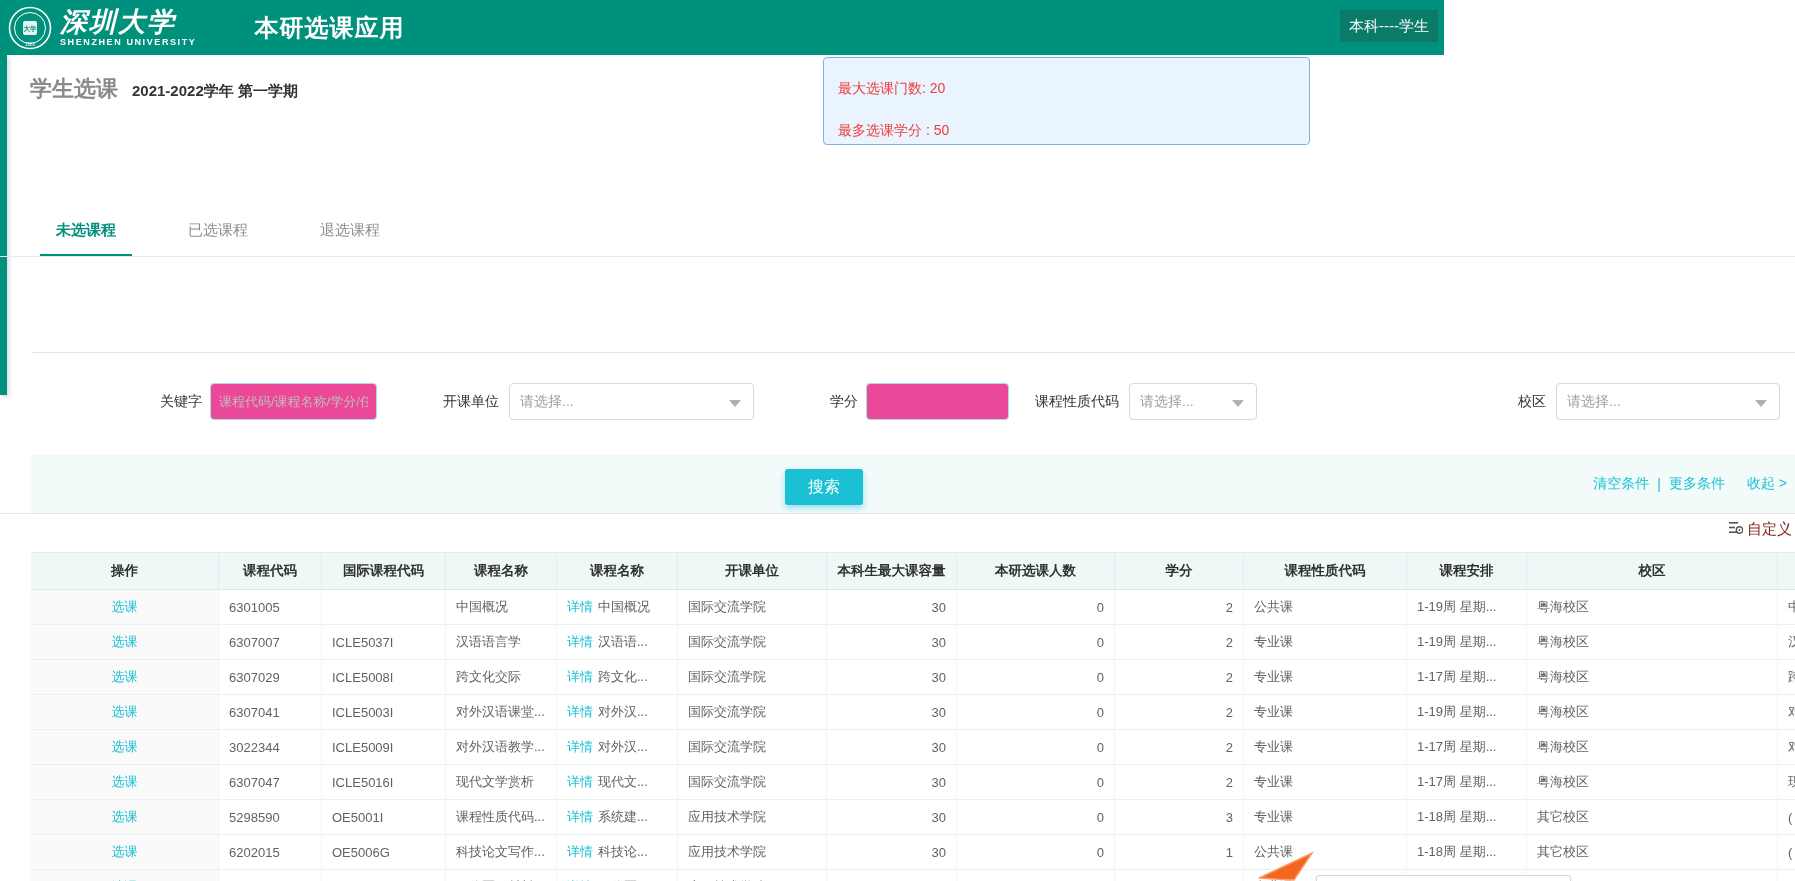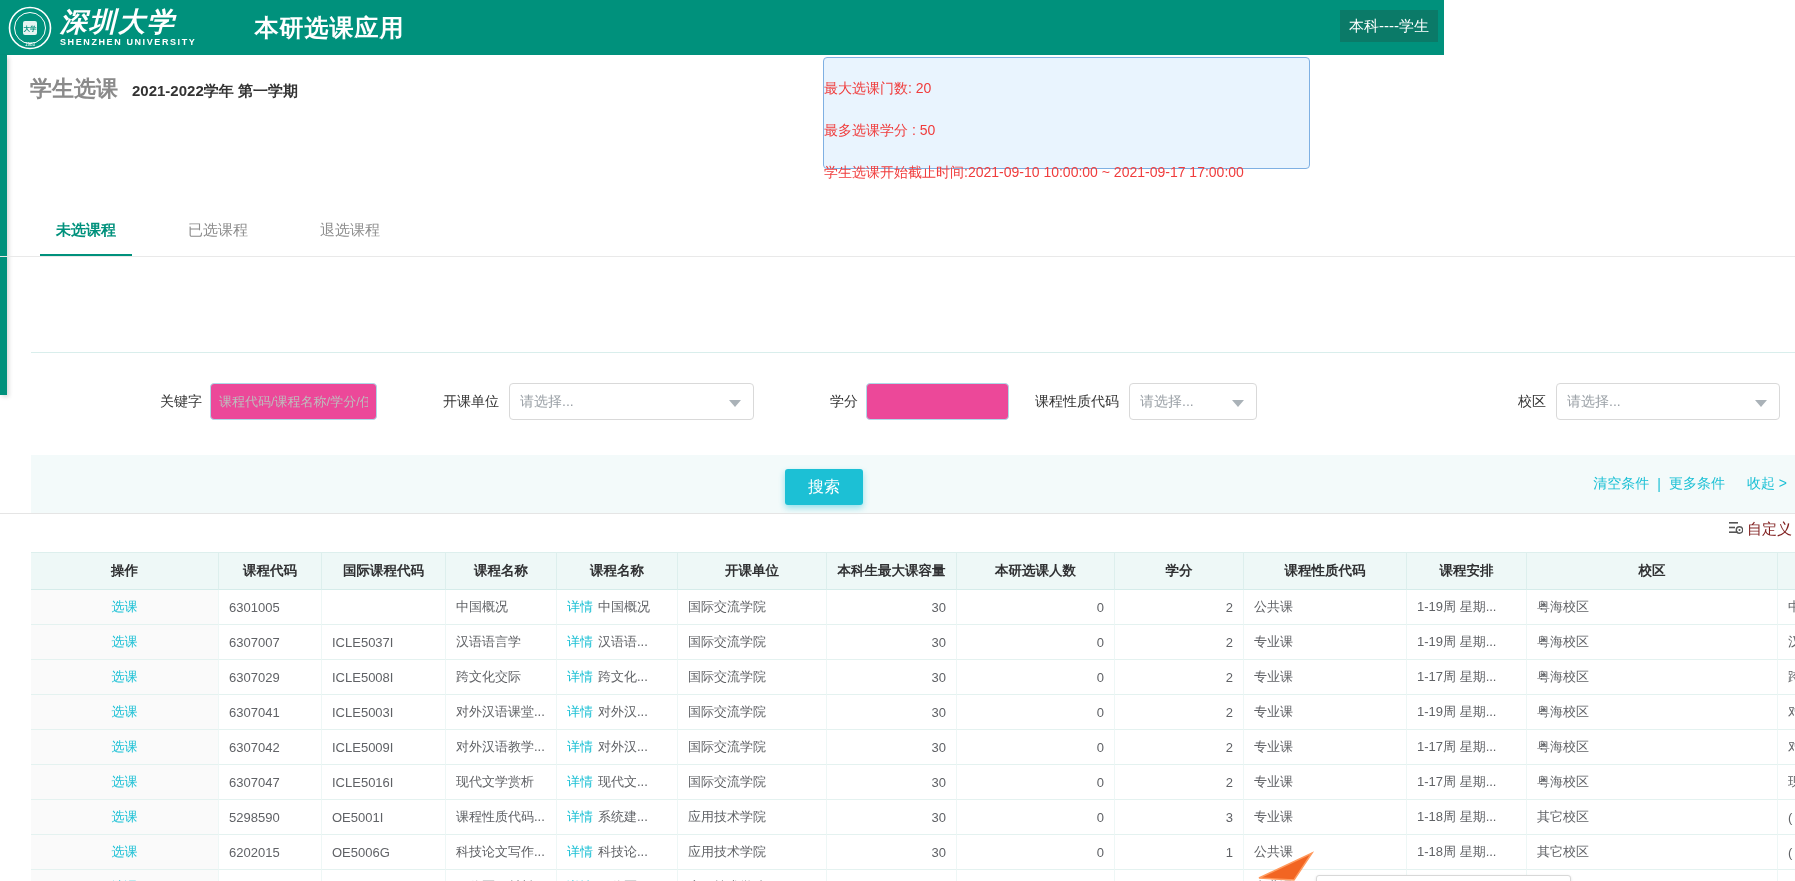--- a/index.html
+++ b/index.html
@@ -23,23 +23,23 @@
 
   .left-strip { position:absolute; left:0; top:55px; width:7px; height:340px;
     background:var(--brand-teal); box-shadow:2px 2px 4px rgba(0,0,0,.15); }
 
   
   .page-head { position:absolute; left:30px; top:74px; display:flex; align-items:baseline; }
   .page-title { font-size:22px; font-weight:bold; color:#8a8a8a; }
   .semester { font-size:15px; font-weight:bold; color:#333; margin-left:14px; }
 
   
-  .notice-box { position:absolute; left:823px; top:57px; width:487px; height:112px;
+  .notice-box { position:absolute; left:823px; top:57px; width:487px; height:88px;
     background:var(--notice-bg); border:1px solid var(--notice-border); border-radius:4px;
-    padding:9px 0; }
+    padding:9px 14px; }
   .notice-line { color:var(--notice-red); font-size:14px; line-height:42px; white-space:nowrap; overflow:hidden; }
 
   
   .tabs { position:absolute; left:40px; top:213px; display:flex; }
   .tab { font-size:15px; color:#8c8c8c; padding:8px 16px 17px 16px; cursor:pointer; position:relative; margin-right:40px; }
   .tab.active { color:var(--brand-teal); font-weight:bold; }
   .tab.active::after { content:""; position:absolute; left:0; right:0; bottom:0; height:3px; background:var(--brand-teal); }
   .tabs-divider { position:absolute; left:0; top:256px; width:1795px; height:1px; background:#e9e9e9; }
 
   
@@ -116,21 +116,20 @@
   <div class="left-strip"></div>
 
   <div class="page-head">
     <span class="page-title">学生选课</span>
     <span class="semester">2021-2022学年 第一学期</span>
   </div>
 
   <div class="notice-box">
     <div class="notice-line">最大选课门数: 20</div>
     <div class="notice-line">最多选课学分 :  50</div>
-    <div class="notice-line">学生选课开始截止时间:2021-09-10 10:00:00 ~ 2021-09-17 17:00:00</div>
   </div>
 
   <div class="tabs">
     <div class="tab active">未选课程</div>
     <div class="tab">已选课程</div>
     <div class="tab">退选课程</div>
   </div>
   <div class="tabs-divider"></div>
 
   <div class="panel-top"></div>
@@ -281,21 +280,21 @@
           <div class="td right" style="width: 129px;">2</div>
           <div class="td " style="width: 163px;">专业课</div>
           <div class="td " style="width: 120px;">1-19周 星期...</div>
           <div class="td " style="width: 251px;">粤海校区</div>
           <div class="td " style="width: 40px;">对</div>
         </div>
         <div class="tr">
           <div class="td center shaded" style="width: 188px;">
             <a class="link">选课</a>
           </div>
-          <div class="td " style="width: 103px;">6307042</div>
+          <div class="td " style="width: 103px;">3022344</div>
           <div class="td " style="width: 124px;">ICLE5009I</div>
           <div class="td " style="width: 111px;">对外汉语教学...</div>
           <div class="td " style="width: 121px;">
             <a class="link">详情</a>
             <span class="muted">对外汉...</span>
           </div>
           <div class="td " style="width: 149px;">国际交流学院</div>
           <div class="td right" style="width: 130px;">30</div>
           <div class="td right" style="width: 158px;">0</div>
           <div class="td right" style="width: 129px;">2</div>

